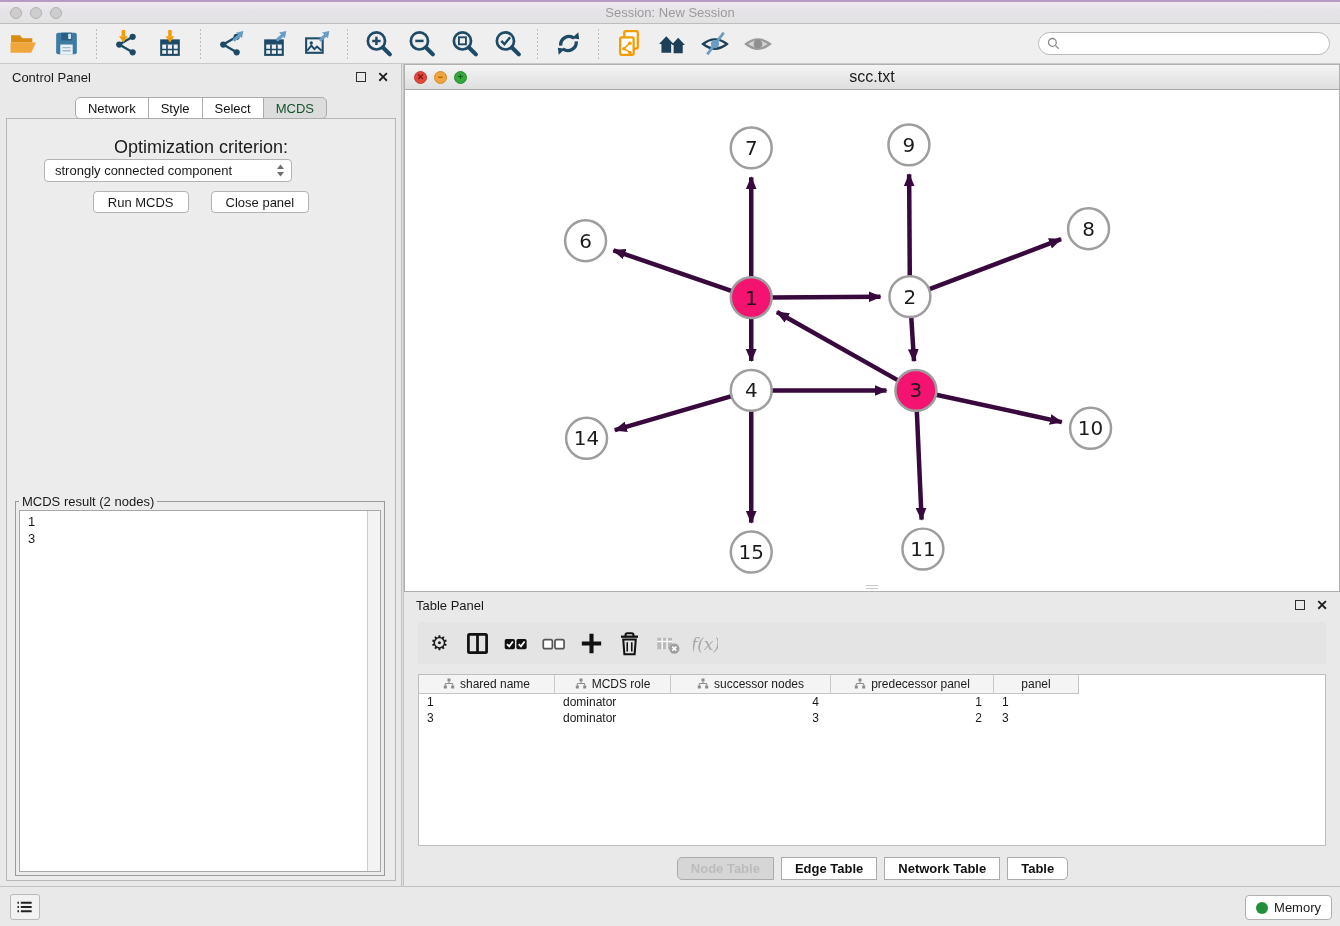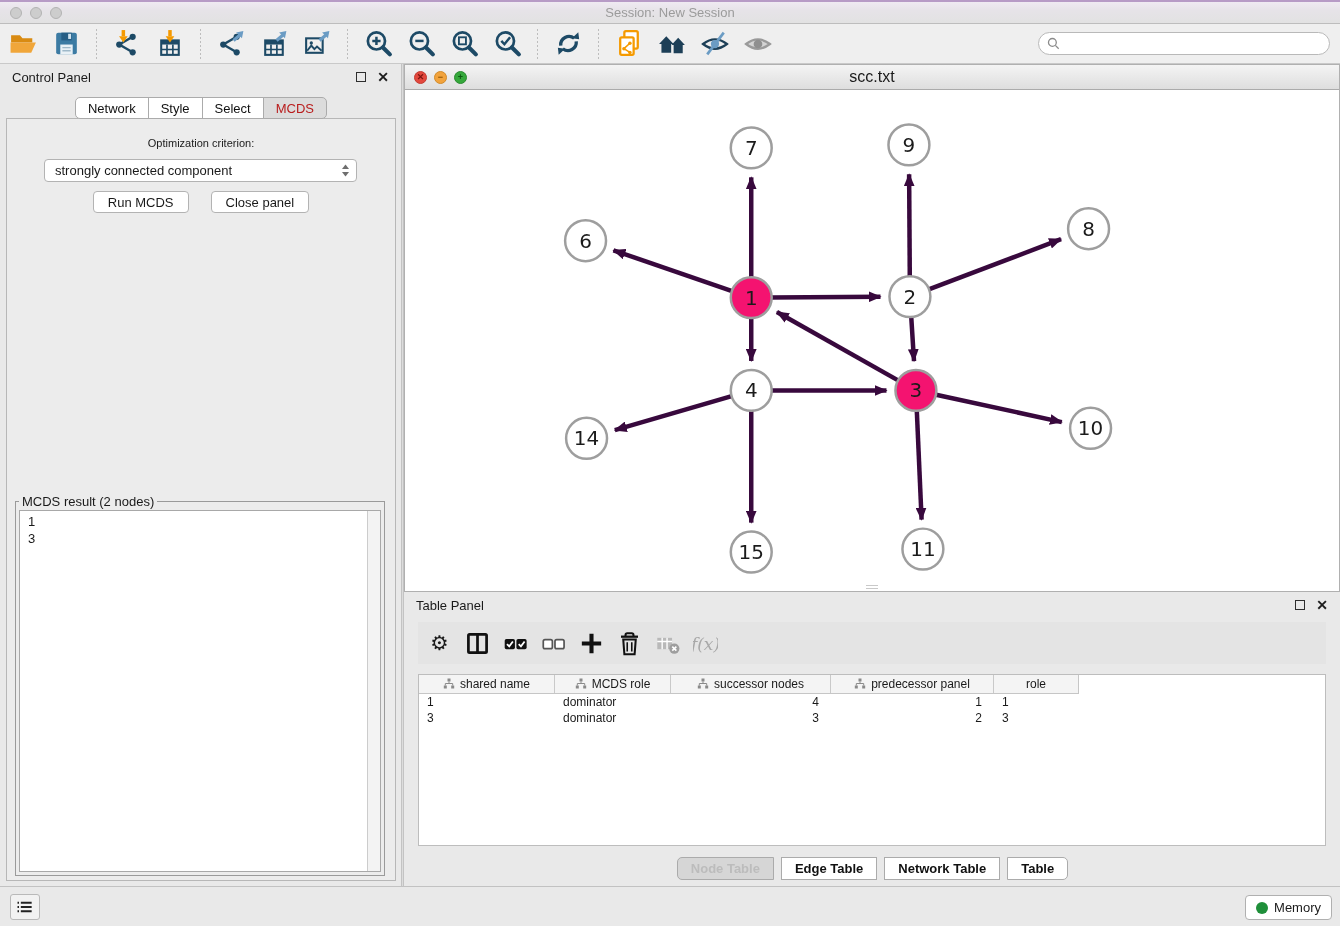--- a/index.html
+++ b/index.html
@@ -43,25 +43,25 @@
   
   .control-panel { position:absolute; left:0; top:0; width:401px; height:100%; background:#e9e9e9; }
   .panel-titlebar { height:26px; display:flex; align-items:center; padding:0 12px; font-size:13px;gap:16px; }
   .panel-controls { margin-left:auto; display:flex; gap:11px; align-items:center; }
   .float-icon { width:10px; height:10px; border:1.6px solid #2e2e2e; display:inline-block; }
   .close-x { font-size:14px; font-weight:bold; color:#1c1c1c; line-height:1; }
   .cp-tabs { display:flex; justify-content:center; margin-top:7px; position:relative; z-index:2; }
   .tabseg { font-size:13px; padding:2.5px 12px; background:#fff; border:1px solid #ababab; margin-left:-1px; color:#111; cursor:default; white-space:nowrap; }
   .tabseg:first-child { border-radius:5px 0 0 5px; margin-left:1px; }
   .tabseg:last-child { border-radius:0 5px 5px 0; }
-  .tabseg.active { background:#dcdcdc; color:#b91c1c; }
+  .tabseg.active { background:#dcdcdc; color:#14532d; }
   .cp-content { position:absolute; left:6px; right:5px; top:54px; bottom:5px; background:#ececec; border:1px solid #b7b7b7; }
-  .opt-label { position:absolute; top:18px; left:0; right:0; text-align:center; font-size:11px; }
+  .opt-label { position:absolute; top:18px; left:0; right:0; text-align:center; font-size:18px; }
   .dropdown {
-    position:absolute; top:40px; left:37px; width:313px; height:23px;
+    position:absolute; top:40px; left:37px; width:248px; height:23px;
     background:#fff; border:1px solid #b3b3b3; border-radius:4px;
     display:flex; align-items:center; padding:0 6px 0 10px; font-size:13px;
   }
   .dropdown .val { flex:1; }
   .cp-buttons { position:absolute; top:72px; left:0; right:0; display:flex; justify-content:center; gap:22px; }
   .btn { height:22px; padding:0 14px; background:#fff; border:1px solid #b3b3b3; border-radius:4px; font-size:13px; display:flex; align-items:center; cursor:default; }
   fieldset.result { position:absolute; left:8px; right:10px; top:375px; bottom:4px; border:1px solid #9a9a9a; }
   fieldset.result legend { font-size:13px; margin-left:3px; padding:0 3px; }
   .result-inner { position:absolute; left:3px; right:3px; top:1px; bottom:3px; background:#fff; border:1px solid #a8a8a8; }
   .result-text { position:absolute; left:0; top:0; right:13px; bottom:0; font:13px/16.5px "Liberation Sans",sans-serif; padding:3px 0 0 8px; overflow:hidden; white-space:pre; }
@@ -487,21 +487,21 @@
           <div class="th" style="width:163px">
             <svg width="12" height="12" viewBox="0 0 12 12">
               <rect x="4.5" y="0.5" width="3" height="3" fill="#8a8a8a"></rect>
               <rect x="0.8" y="7.5" width="3" height="3" fill="#8a8a8a"></rect>
               <rect x="8.2" y="7.5" width="3" height="3" fill="#8a8a8a"></rect>
               <path d="M6,3.5 v2 M2.3,7.5 v-2 h7.4 v2" fill="none" stroke="#8a8a8a" stroke-width="1"></path>
             </svg>
             <span>predecessor panel</span>
           </div>
           <div class="th" style="width:84px">
-            <span>role</span>
+            <span>panel</span>
           </div>
         </div>
       <div id="tbody">
           <div class="trow">
             <div class="td al" style="width:136px">1</div>
             <div class="td al" style="width:116px">dominator</div>
             <div class="td ar" style="width:160px">4</div>
             <div class="td ar" style="width:163px">1</div>
             <div class="td al" style="width:84px">1</div>
           </div>

